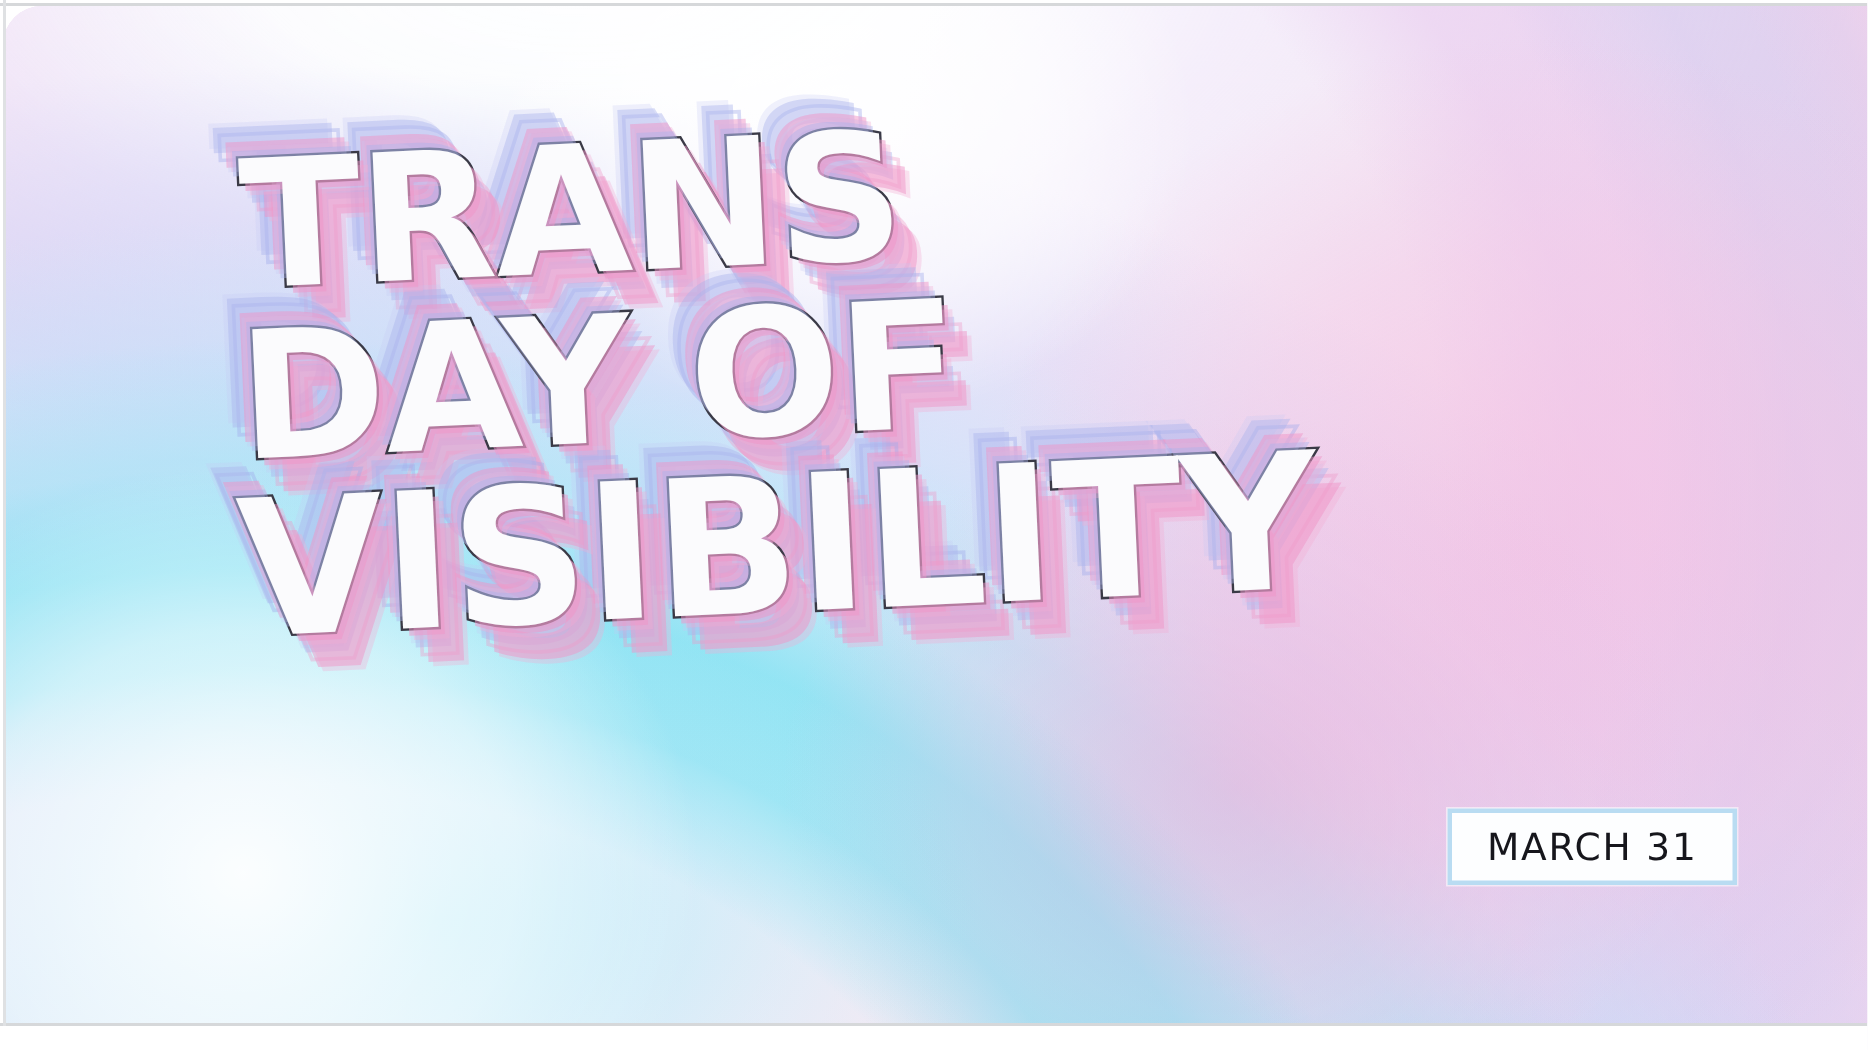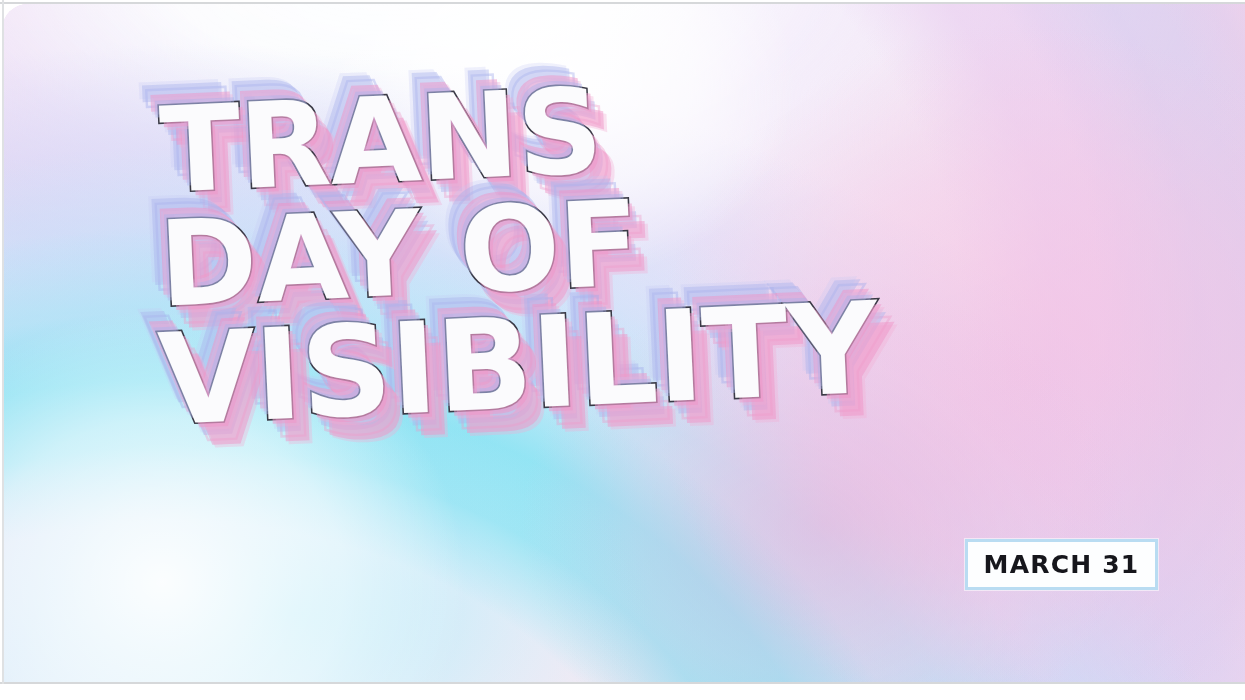--- a/index.html
+++ b/index.html
@@ -243,21 +243,21 @@
     left:963px; top:535px;
     width:193px; height:51px;
     background:#fdfeff;
     border:3px solid #b9dcf2;
     display:flex; align-items:center; justify-content:center;
     z-index:30;
     box-shadow:0 0 0 1px rgba(255,255,255,.55);
   }
   #date-badge .date-text{
     font-family:"DejaVu Sans", sans-serif;
-    font-weight:700;
+    font-weight:400;
     font-size:25px;
     letter-spacing:1.2px;
     color:#16161c;
     white-space:nowrap;
   }
 
   
   .base-plate{
     position:absolute; left:0; top:684px;
     width:1245px; height:16px; background:#ffffff; z-index:35;

